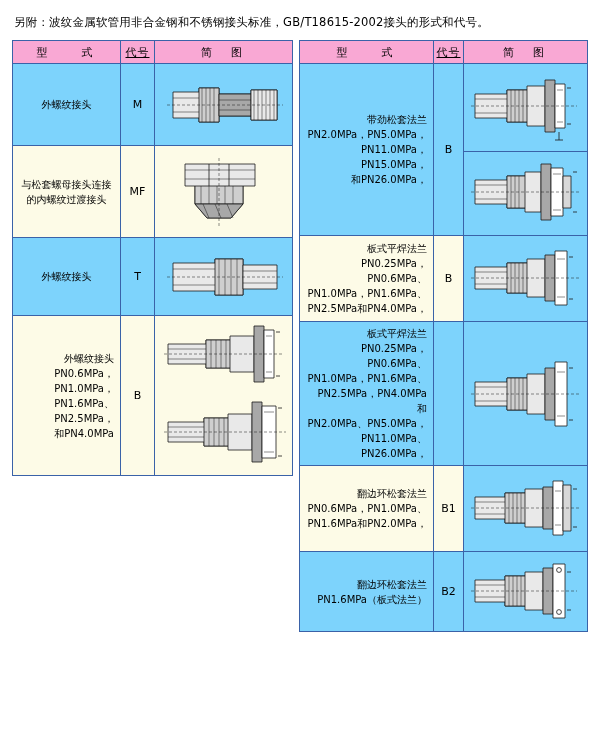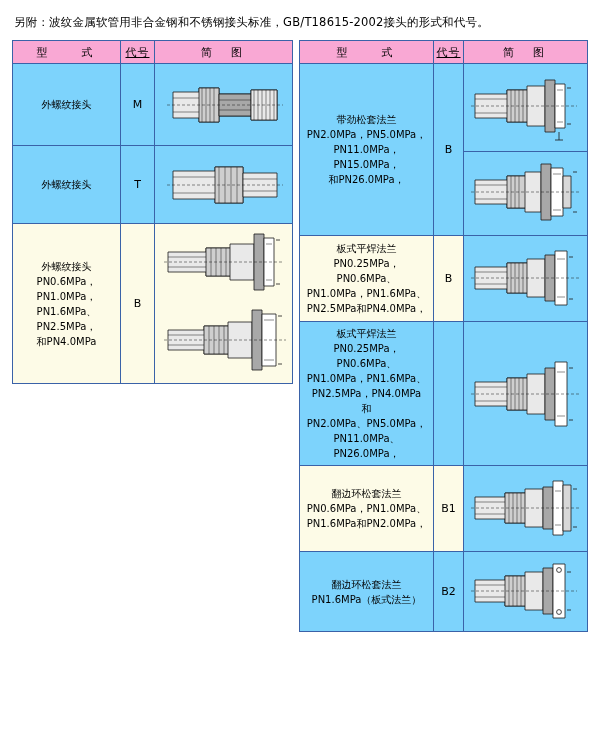--- a/index.html
+++ b/index.html
@@ -49,21 +49,21 @@
   }
   thead th {
     background: #f9a8d4;
     height: 22px;
     font-weight: normal;
     font-size: 11px;
     letter-spacing: 4px;
     text-align: center;
   }
   thead th.code { letter-spacing: 1px; text-decoration: underline; }
-  .c-type { text-align: center; padding: 4px 6px; line-height: 15px; }
+  .c-type { text-align: right; padding: 4px 6px; line-height: 15px; }
   .c-type.center { text-align: center; }
   .c-code { text-align: center; font-size: 11px; }
   .c-fig { text-align: center; padding: 0; }
   .yellow { background: #fdfbe7; }
   .white { background: #7dd3fc; }
 
   .fig {
     width: 100%;
     height: 100%;
     display: flex;
@@ -123,20 +123,40 @@
                   <path class="lnt" d="M95 20 L95 50 M99 20 L99 50 M103 20 L103 50 M107 20 L107 50 M111 20 L111 50 M115 20 L115 50"></path>
                   <path class="dash" d="M8 35 L124 35"></path>
                 </g>
               </svg>
             </div>
           </td>
         </tr>
 
 
 
+        <tr style="height:92px">
+          <td class="c-type center yellow">与松套螺母接头连接的内螺纹过渡接头</td>
+          <td class="c-code yellow">MF</td>
+          <td class="c-fig yellow">
+            <div class="fig">
+              <svg width="130" height="80" viewBox="0 0 130 80">
+                <g>
+                  <path class="f-lt ln" d="M26 12 L96 12 L96 34 L84 34 L84 52 L72 66 L48 66 L36 52 L36 34 L26 34 Z"></path>
+                  <path class="lnt" d="M26 18 L96 18 M26 27 L96 27"></path>
+                  <path class="f-md ln" d="M36 34 L84 34 L84 52 L36 52 Z"></path>
+                  <path class="lnt" d="M42 34 L42 52 M50 34 L50 52 M58 34 L58 52 M66 34 L66 52 M74 34 L74 52"></path>
+                  <path class="f-dk ln" d="M36 52 L84 52 L72 66 L48 66 Z"></path>
+                  <path class="lnt" d="M44 52 L50 66 M56 52 L62 66 M68 52 L74 66"></path>
+                  <path class="ln" d="M50 12 L50 34 M70 12 L70 34"></path>
+                  <path class="dash" d="M60 6 L60 74"></path>
+                </g>
+              </svg>
+            </div>
+          </td>
+        </tr>
 
         <tr style="height:78px">
           <td class="c-type center white">外螺纹接头</td>
           <td class="c-code white">T</td>
           <td class="c-fig white">
             <div class="fig">
               <svg width="130" height="68" viewBox="0 0 130 68">
                 <g>
                   <path class="f-lt ln" d="M14 20 L56 20 L56 16 L84 16 L84 52 L56 52 L56 48 L14 48 Z"></path>
                   <path class="lnt" d="M14 26 L56 26 M14 42 L56 42"></path>

